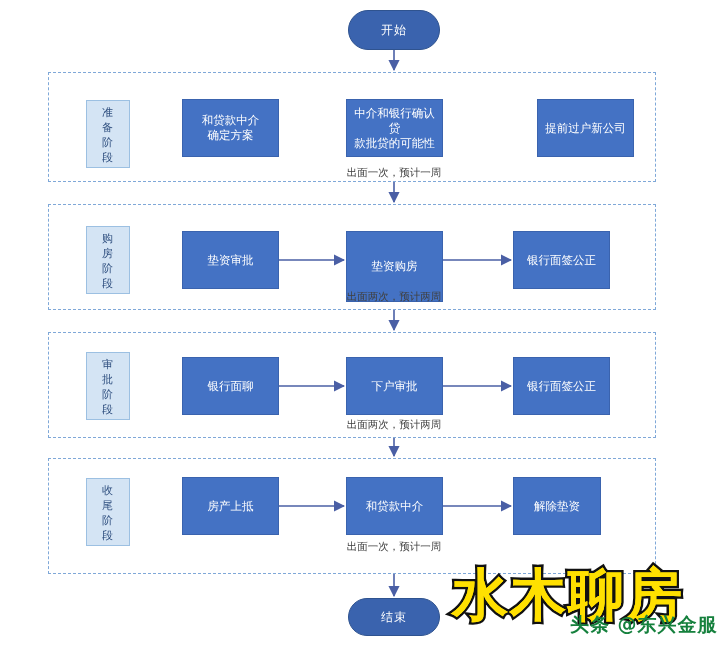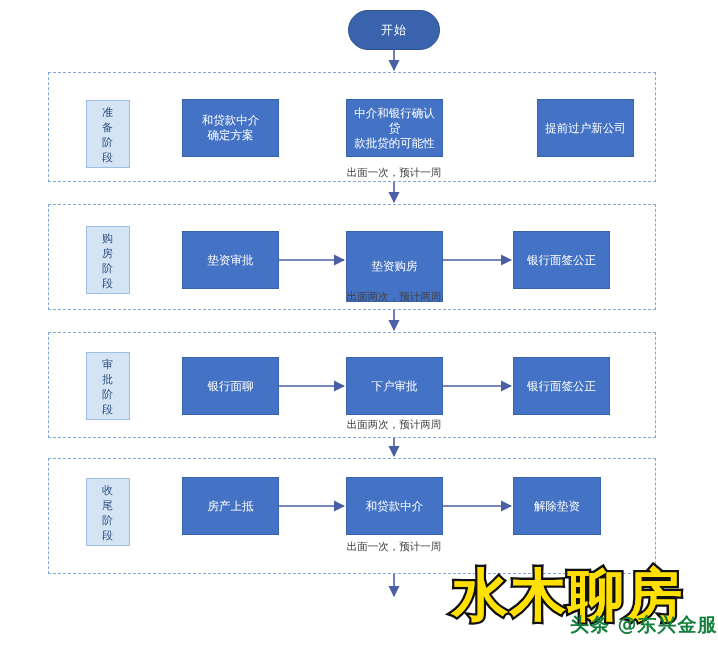--- a/index.html
+++ b/index.html
@@ -244,20 +244,23 @@
   <div class="node" style="left:346px; top:477px; width:97px; height:58px;">
     <span>和贷款中介</span>
   </div>
 
   <div class="node" style="left:513px; top:477px; width:88px; height:58px;">
     <span>解除垫资</span>
   </div>
 
   <div class="row-caption" style="left:314px; top:540px; width:160px;">出面一次，预计一周</div>
 
+  <div class="terminator" id="node-end" style="left:348px; top:598px; width:92px; height:38px;">
+    <span>结束</span>
+  </div>
 
   <svg class="conn" style="left:0; top:0; width:718px; height:650px;" viewBox="0 0 718 650">
     <defs>
       <marker id="arrow" viewBox="0 0 10 10" refX="9" refY="5" markerWidth="7" markerHeight="7" orient="auto-start-reverse">
         <path d="M 0 0 L 10 5 L 0 10 z" fill="#4A5FA5"></path>
       </marker>
     </defs>
 
     <line x1="394" y1="50" x2="394" y2="70" stroke="#4A5FA5" stroke-width="1.6" marker-end="url(#arrow)"></line>
 

